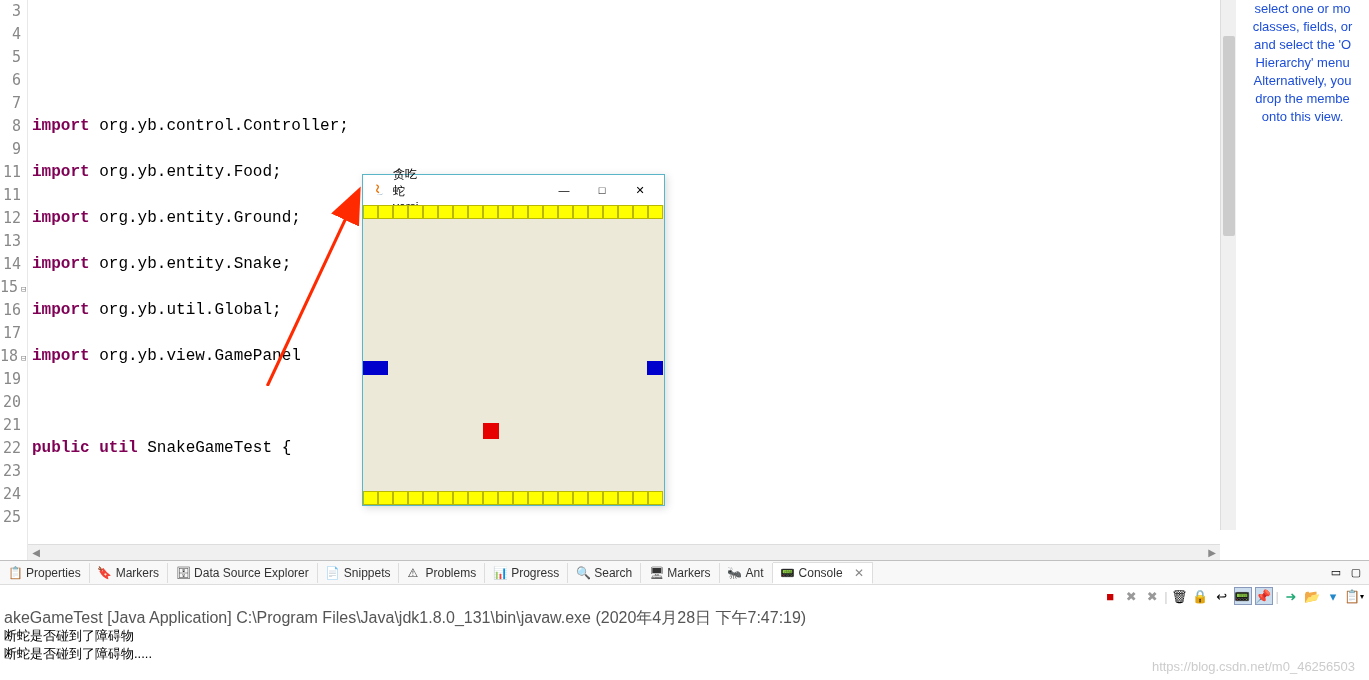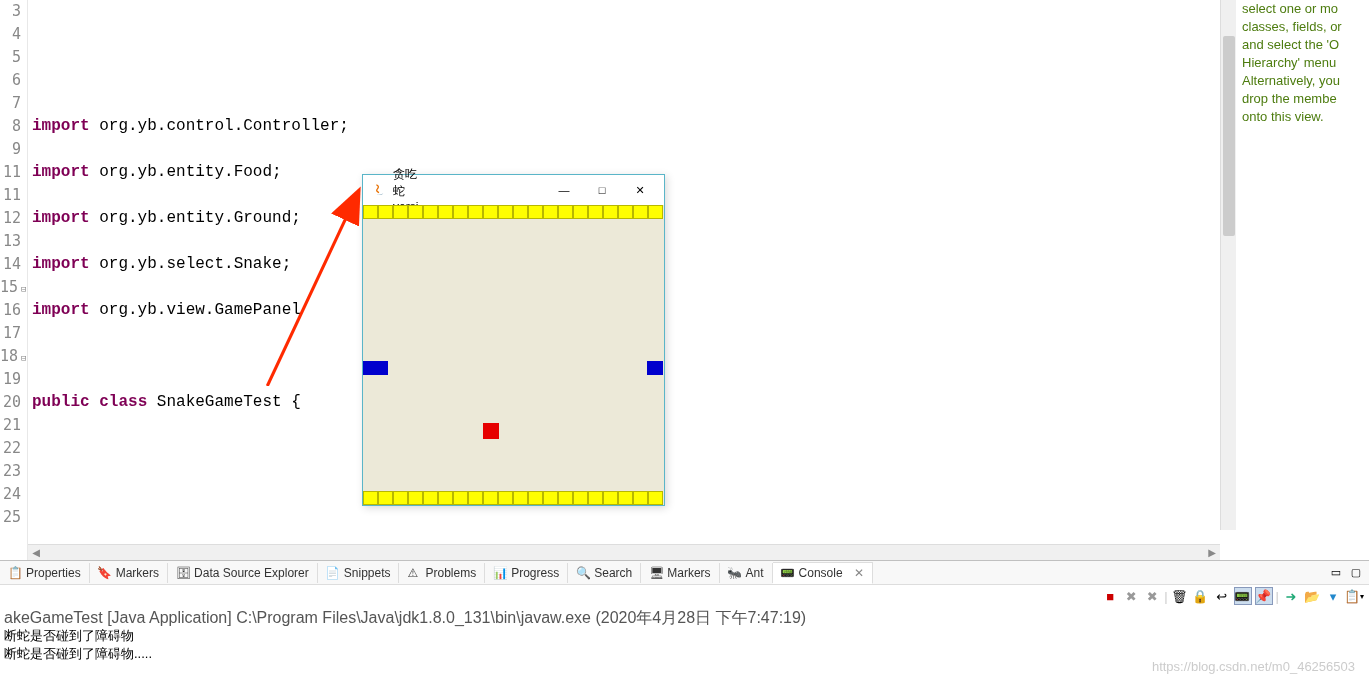--- a/index.html
+++ b/index.html
@@ -77,23 +77,24 @@
 }
 .editor-scroll-h .arrow.left { left: 2px; }
 .editor-scroll-h .arrow.right { right: 2px; }
 
 
 .right-panel {
   flex: 1;
   padding: 0 6px;
   font-size: 13px;
   line-height: 18px;
-  color: #4d7c0f;
+  color: #1d4ed8;
   position: relative;
   overflow: hidden;
+  text-align: center;
 }
 
 
 .game-window {
   position: absolute;
   left: 362px; top: 174px;
   width: 303px;
   border: 1px solid #5ab5c8;
   background: #f0f0f0;
   box-shadow: 2px 2px 8px rgba(0,0,0,0.15);
@@ -251,24 +252,25 @@
       <div class="ln">23</div>
       <div class="ln">24</div>
       <div class="ln">25</div>
     </div>
     <div class="code-pane">
 <div class="code-line"></div>
 <div class="code-line"></div>
 <div class="code-line"><span class="kw">import</span><span> org.yb.control.Controller;</span></div>
 <div class="code-line"><span class="kw">import</span><span> org.yb.entity.Food;</span></div>
 <div class="code-line"><span class="kw">import</span><span> org.yb.entity.Ground;</span></div>
-<div class="code-line"><span class="kw">import</span><span> org.yb.select.Snake;</span></div>
+<div class="code-line"><span class="kw">import</span><span> org.yb.entity.Snake;</span></div>
+<div class="code-line"><span class="kw">import</span><span> org.yb.util.Global;</span></div>
 <div class="code-line"><span class="kw">import</span><span> org.yb.view.GamePanel</span></div>
 <div class="code-line"></div>
-<div class="code-line"><span class="kw">public</span> <span class="kw">class</span><span> SnakeGameTest {</span></div>
+<div class="code-line"><span class="kw">public</span> <span class="kw">util</span><span> SnakeGameTest {</span></div>
 <div class="code-line"></div>
 
 
 
 
 
 
 
 
 

